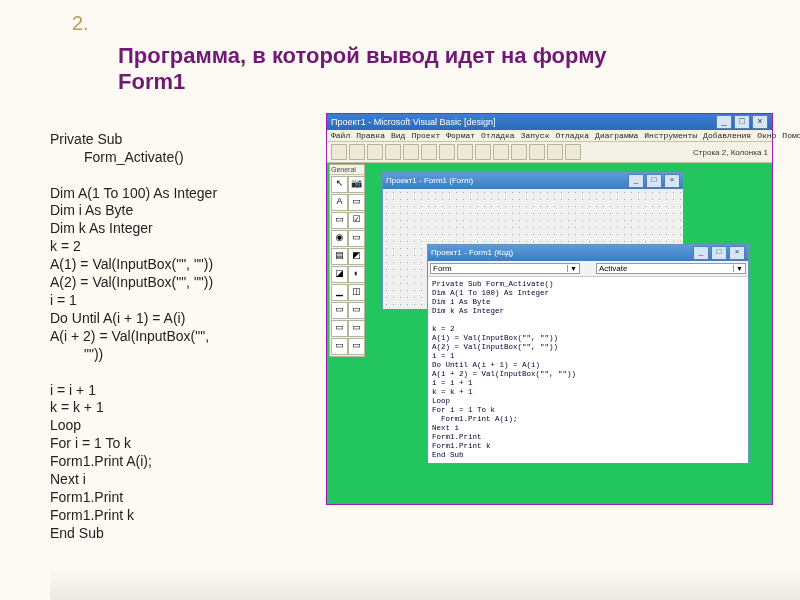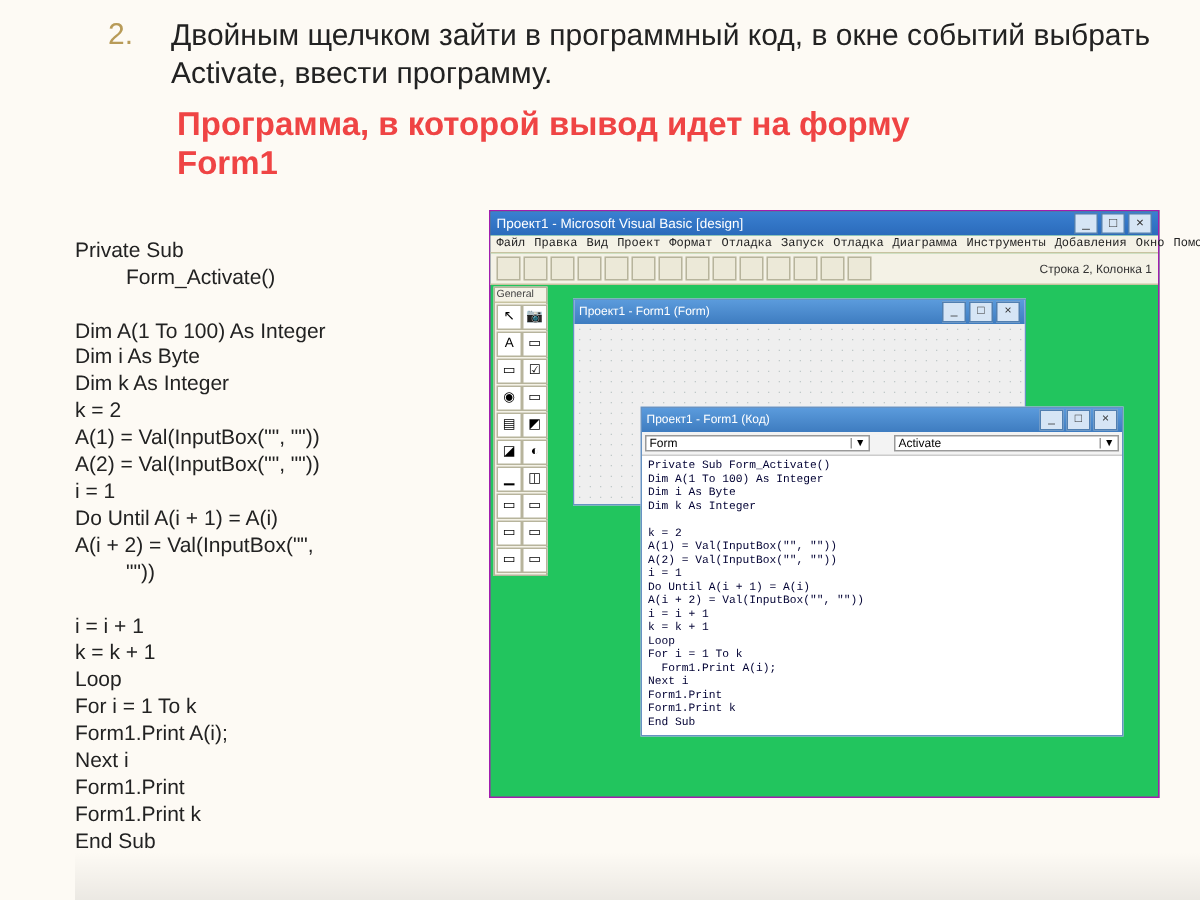--- a/index.html
+++ b/index.html
@@ -28,21 +28,21 @@
     color: #b89b58;
     font-size: 20px;
     min-width: 24px;
   }
   .task-text {
     color: #222;
     font-size: 20px;
     line-height: 1.25;
   }
   .prog-title {
-    color: #ef4444;
+    color: #701a75;
     font-weight: bold;
     font-size: 22px;
     padding-left: 118px;
     padding-top: 8px;
     line-height: 1.18;
   }
   .body {
     display: flex;
     padding-left: 50px;
     padding-top: 18px;
@@ -205,21 +205,20 @@
     height: 32px;
     background: linear-gradient(transparent, rgba(0,0,0,0.07));
   }
 </style>
 </head>
 <body>
 
 <div class="slide">
   <div class="top-line">
     <span class="bullet-num">2.</span>
-    <span class="task-text">Двойным щелчком зайти в программный код, в окне событий выбрать Activate, ввести программу.</span>
   </div>
 
   <div class="prog-title">
     <span>Программа, в которой вывод идет на форму</span><br>
     <span>Form1</span>
   </div>
 
   <div class="body">
     <div class="code-col">
       <span>Private Sub</span>

